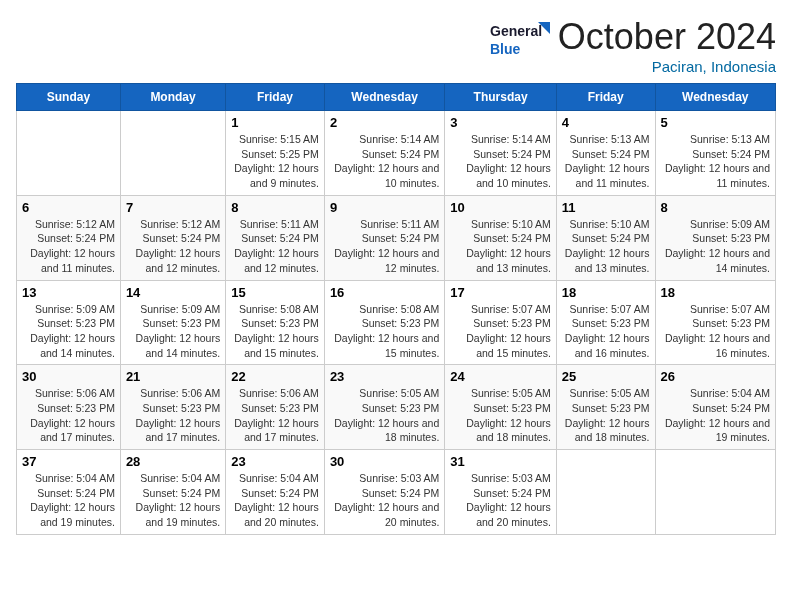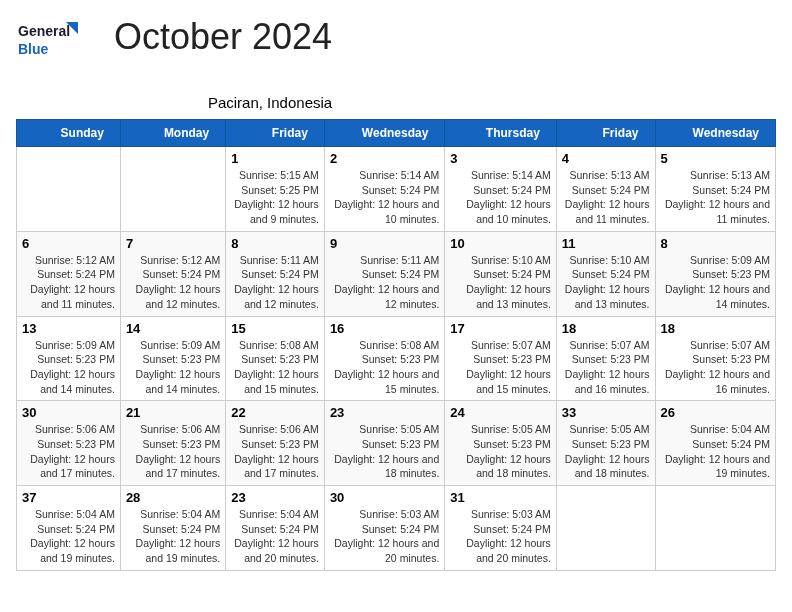--- a/index.html
+++ b/index.html
@@ -5,52 +5,50 @@
     * { box-sizing: border-box; margin: 0; padding: 0; }
     body {
       font-family: Arial, sans-serif;
       background: #fff;
       width: 792px;
       min-height: 612px;
       padding: 16px;
     }
     .header {
       display: flex;
-      justify-content: flex-start;
+      justify-content: flex-end;
       align-items: flex-start;
       margin-bottom: 8px;
     }
     .logo-wrapper {
       display: flex;
       align-items: center;
       gap: 4px;
     }
     .title-block {
       text-align: right;
     }
     .month-title {
       font-size: 36px;
       font-weight: normal;
       color: #222;
-      margin-left: 28px;
     }
     .location {
       font-size: 15px;
-      color: #000000;
-      margin-top: 36px;
+      color: #0369a1;
     }
     table {
       width: 100%;
       border-collapse: collapse;
       font-size: 11px;
     }
     thead tr th {
       background: #1565c0;
       color: #fff;
-      text-align: right;
+      text-align: center;
       padding: 6px 16px;
       font-size: 12px;
       font-weight: bold;
       border: 1px solid #1155a0;
     }
     tbody tr td {
       border: 1px solid #ccc;
       vertical-align: top;
       padding: 4px 5px;
       min-height: 70px;
@@ -257,21 +255,21 @@
 Sunset: 5:23 PM
 Daylight: 12 hours and 18 minutes.</div>
         </td>
         <td>
           <span class="day-num">24</span>
           <div class="day-info" style="white-space: pre-line;">Sunrise: 5:05 AM
 Sunset: 5:23 PM
 Daylight: 12 hours and 18 minutes.</div>
         </td>
         <td>
-          <span class="day-num">33</span>
+          <span class="day-num">25</span>
           <div class="day-info" style="white-space: pre-line;">Sunrise: 5:05 AM
 Sunset: 5:23 PM
 Daylight: 12 hours and 18 minutes.</div>
         </td>
         <td>
           <span class="day-num">26</span>
           <div class="day-info" style="white-space: pre-line;">Sunrise: 5:04 AM
 Sunset: 5:24 PM
 Daylight: 12 hours and 19 minutes.</div>
         </td>

